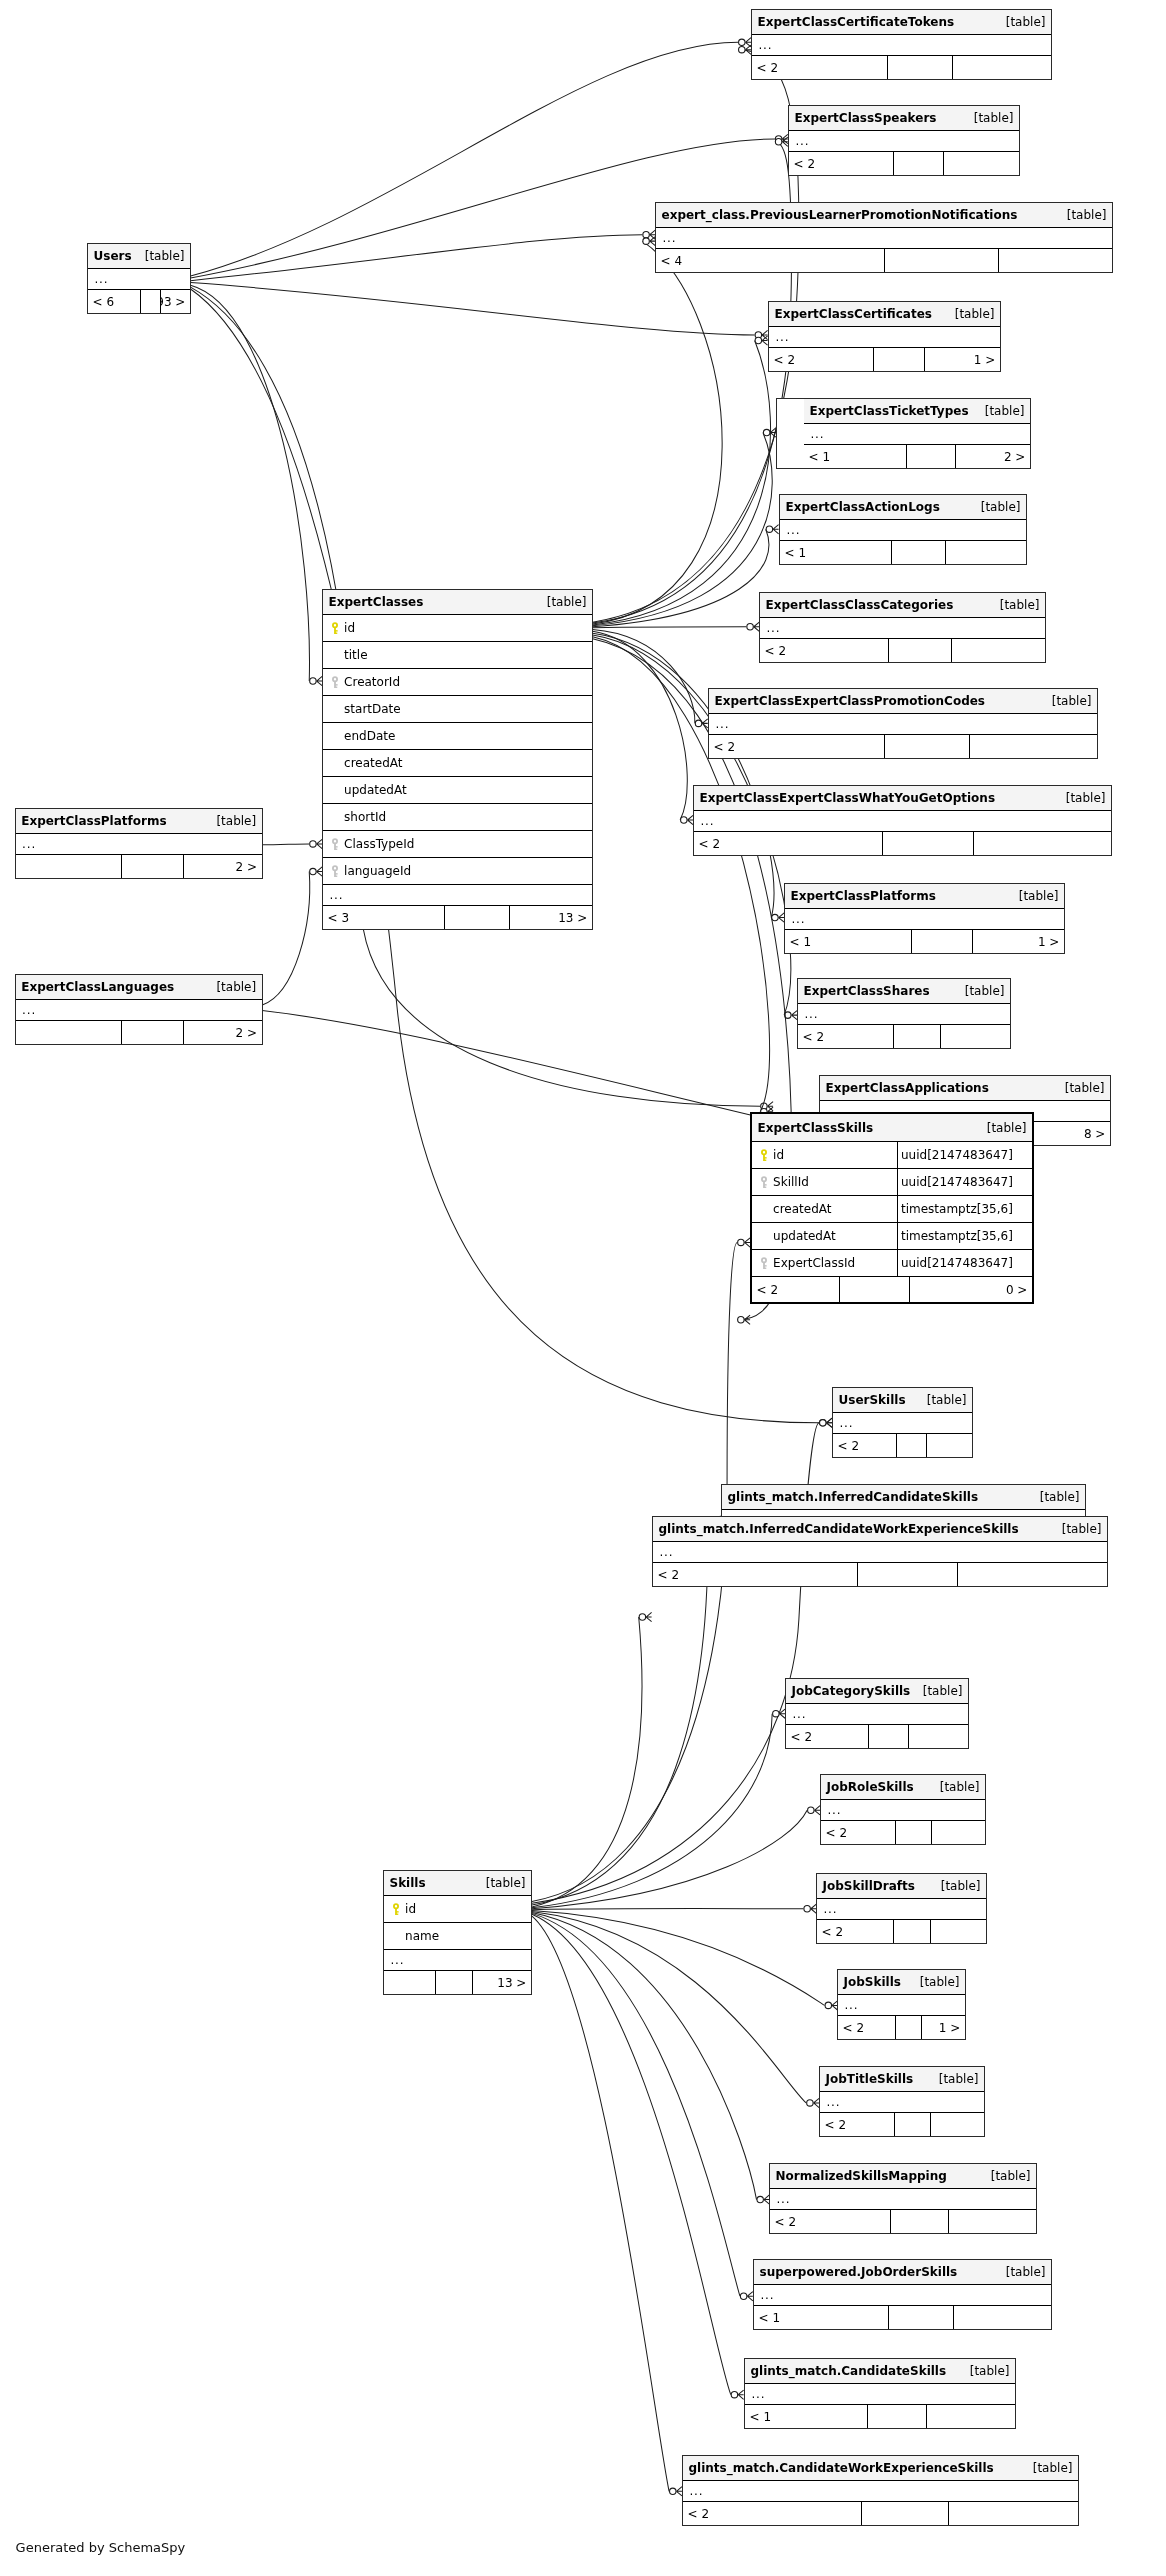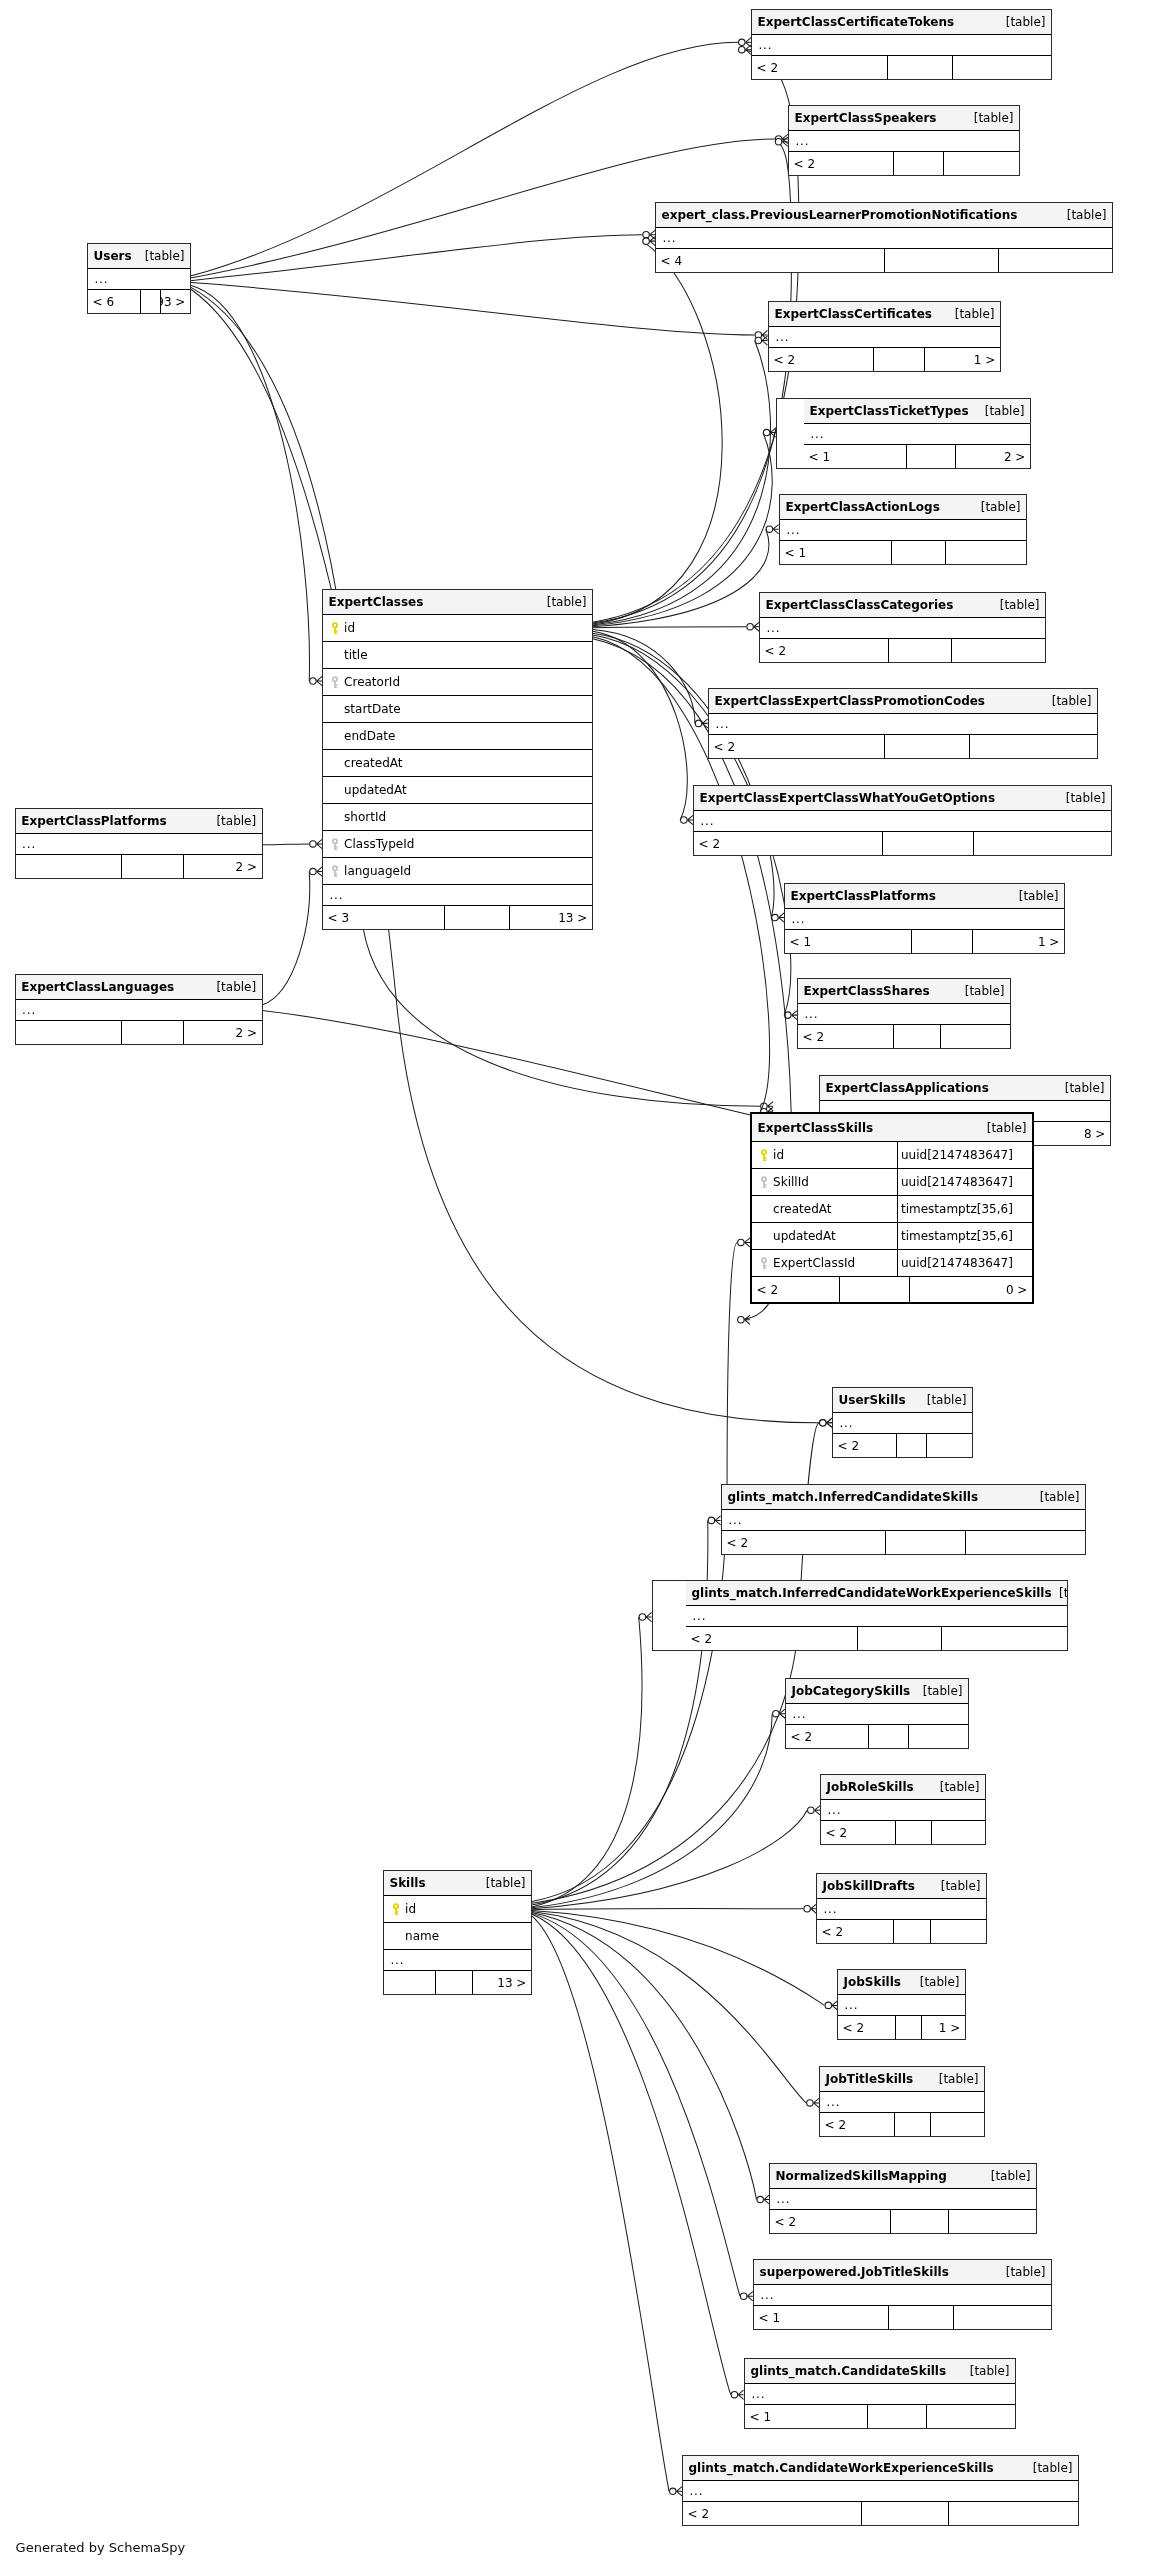--- a/index.html
+++ b/index.html
@@ -519,21 +519,21 @@
     </div>
     <div class="tbl-rows">
           <div class="trow more">...</div>
         </div>
     <div class="tbl-footer">
       <span class="fcell left" style="width: 45%;">&lt; 2</span>
       <span class="fcell mid" style="width: 22%;"></span>
       <span class="fcell right" style="width: 33%;"></span>
     </div>
   </div>
-      <div class="tbl" style="left: 652px; top: 1580px; width: 416px; padding-left: 33px;">
+      <div class="tbl" style="left: 652px; top: 1516px; width: 456px;">
     <div class="tbl-header">
       <span class="tbl-name">glints_match.InferredCandidateWorkExperienceSkills</span>
       <span class="tbl-tag">[table]</span>
     </div>
     <div class="tbl-rows">
           <div class="trow more">...</div>
         </div>
     <div class="tbl-footer">
       <span class="fcell left" style="width: 45%;">&lt; 2</span>
       <span class="fcell mid" style="width: 22%;"></span>
@@ -648,21 +648,21 @@
           <div class="trow more">...</div>
         </div>
     <div class="tbl-footer">
       <span class="fcell left" style="width: 45%;">&lt; 2</span>
       <span class="fcell mid" style="width: 22%;"></span>
       <span class="fcell right" style="width: 33%;"></span>
     </div>
   </div>
       <div class="tbl" style="left: 753px; top: 2259px; width: 299px;">
     <div class="tbl-header">
-      <span class="tbl-name">superpowered.JobTitleSkills</span>
+      <span class="tbl-name">superpowered.JobOrderSkills</span>
       <span class="tbl-tag">[table]</span>
     </div>
     <div class="tbl-rows">
           <div class="trow more">...</div>
         </div>
     <div class="tbl-footer">
       <span class="fcell left" style="width: 45%;">&lt; 1</span>
       <span class="fcell mid" style="width: 22%;"></span>
       <span class="fcell right" style="width: 33%;"></span>
     </div>

